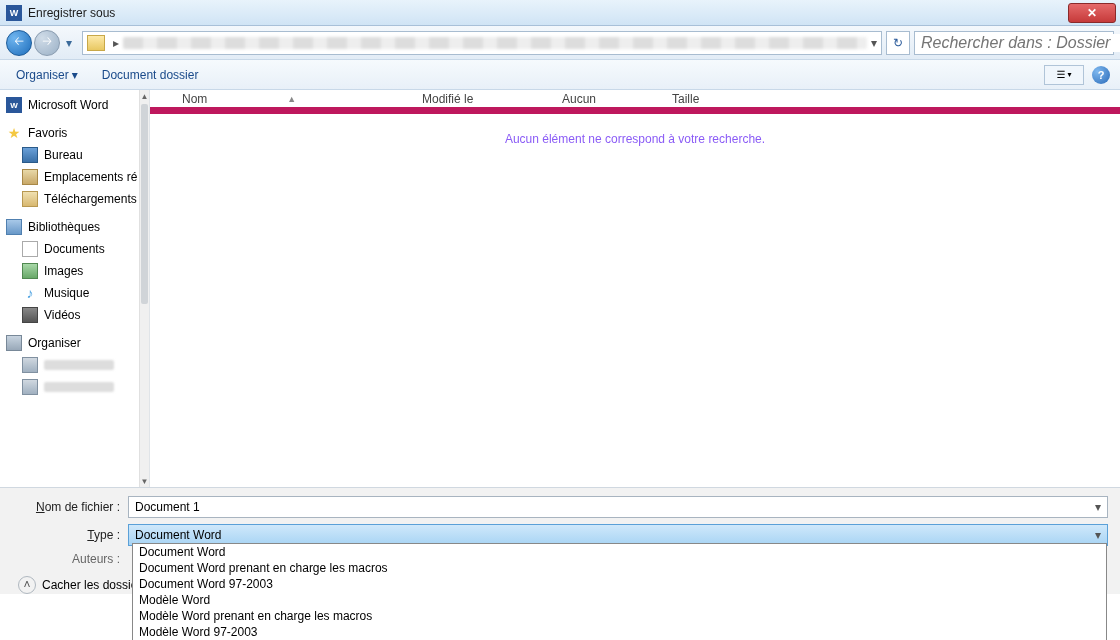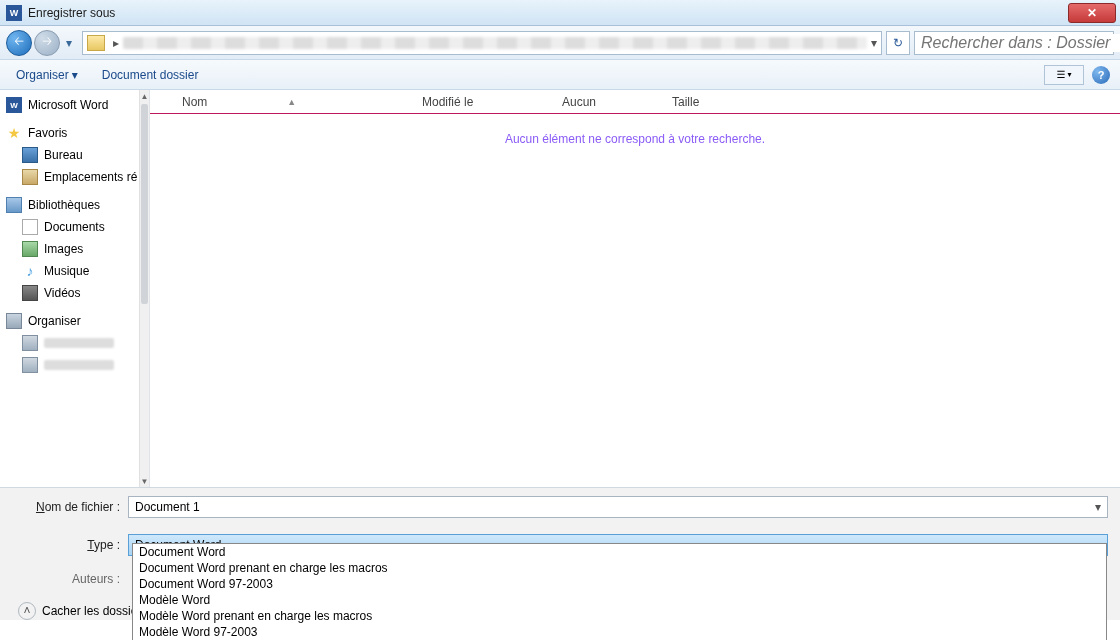--- a/index.html
+++ b/index.html
@@ -43,29 +43,29 @@
 .ic-img{background:linear-gradient(#a8d8a8,#68a868);border:1px solid #508850}
 .ic-mus{color:#4aa0e0;font-size:14px;display:flex;align-items:center;justify-content:center}
 .ic-vid{background:linear-gradient(#888,#555);border:1px solid #444}
 .ic-pc{background:linear-gradient(#c8d4e0,#98a8b8);border:1px solid #788898}
 .ic-drv{background:linear-gradient(#d0d8e0,#a0b0c0);border:1px solid #8090a0}
 .sidebar .blur2{height:10px;width:70px;background:#ddd;filter:blur(1px);border-radius:2px}
 .sb-scroll{position:absolute;right:0;top:0;bottom:0;width:10px;background:#f0f0f0;border-left:1px solid #e0e0e0}
 .sb-scroll .thumb{position:absolute;left:1px;right:1px;top:14px;height:200px;background:#d0d4d8;border-radius:2px}
 .sb-scroll .arr{position:absolute;left:0;right:0;height:12px;display:flex;align-items:center;justify-content:center;color:#666;font-size:8px}
 .filepane{flex:1;display:flex;flex-direction:column;position:relative}
-.cols{height:24px;display:flex;align-items:center;border-bottom:1px solid #be185d;padding-left:24px}
+.cols{height:24px;display:flex;align-items:center;border-bottom:7px solid #be185d;padding-left:24px}
 .cols .col{padding:0 8px;color:#444;border-right:1px solid transparent}
 .cols .col.nom{width:240px;display:flex;align-items:center;gap:80px}
 .cols .col.mod{width:140px}
 .cols .col.typ{width:110px}
 .cols .col.tai{width:80px}
 .empty{flex:1;display:flex;justify-content:center;padding-top:18px;color:#8b5cf6}
 .bottom{padding:8px 12px 0 12px;background:#f2f2f2}
-.row{display:flex;align-items:center;margin-bottom:16px}
+.row{display:flex;align-items:center;margin-bottom:6px}
 .row .lbl{width:116px;text-align:right;padding-right:8px;color:#222}
 .row .lbl u{text-decoration:underline}
 .row .field{flex:1;height:22px;background:#fff;border:1px solid #a8b4c0;padding:0 6px;display:flex;align-items:center;justify-content:space-between}
 .row .field .drop{color:#555}
 .row .field.type{background:linear-gradient(#cfe8fb,#a8d4f4);border:1px solid #5aa0d8}
 .dropdown{position:absolute;left:132px;right:13px;top:543px;background:#fff;border:1px solid #888;max-height:130px;overflow:hidden}
 .dropdown .opt{padding:1px 6px;color:#000}
 .hide-row{display:flex;align-items:center;gap:6px;margin-top:10px;padding-left:6px}
 .hide-row .chev{width:18px;height:18px;border:1px solid #b0b8c0;border-radius:50%;display:flex;align-items:center;justify-content:center;color:#555}
 </style>
@@ -122,20 +122,24 @@
         <span>Favoris</span>
       </div>
     <div class="item child">
         <div class="icon ic-desktop"></div>
         <span>Bureau</span>
       </div>
     <div class="item child">
         <div class="icon ic-recent"></div>
         <span>Emplacements ré</span>
       </div>
+    <div class="item child">
+        <div class="icon ic-dl"></div>
+        <span>Téléchargements</span>
+      </div>
     <div class="item section">
         <div class="icon ic-lib"></div>
         <span>Bibliothèques</span>
       </div>
     <div class="item child">
         <div class="icon ic-doc"></div>
         <span>Documents</span>
       </div>
     <div class="item child">
         <div class="icon ic-img"></div>

